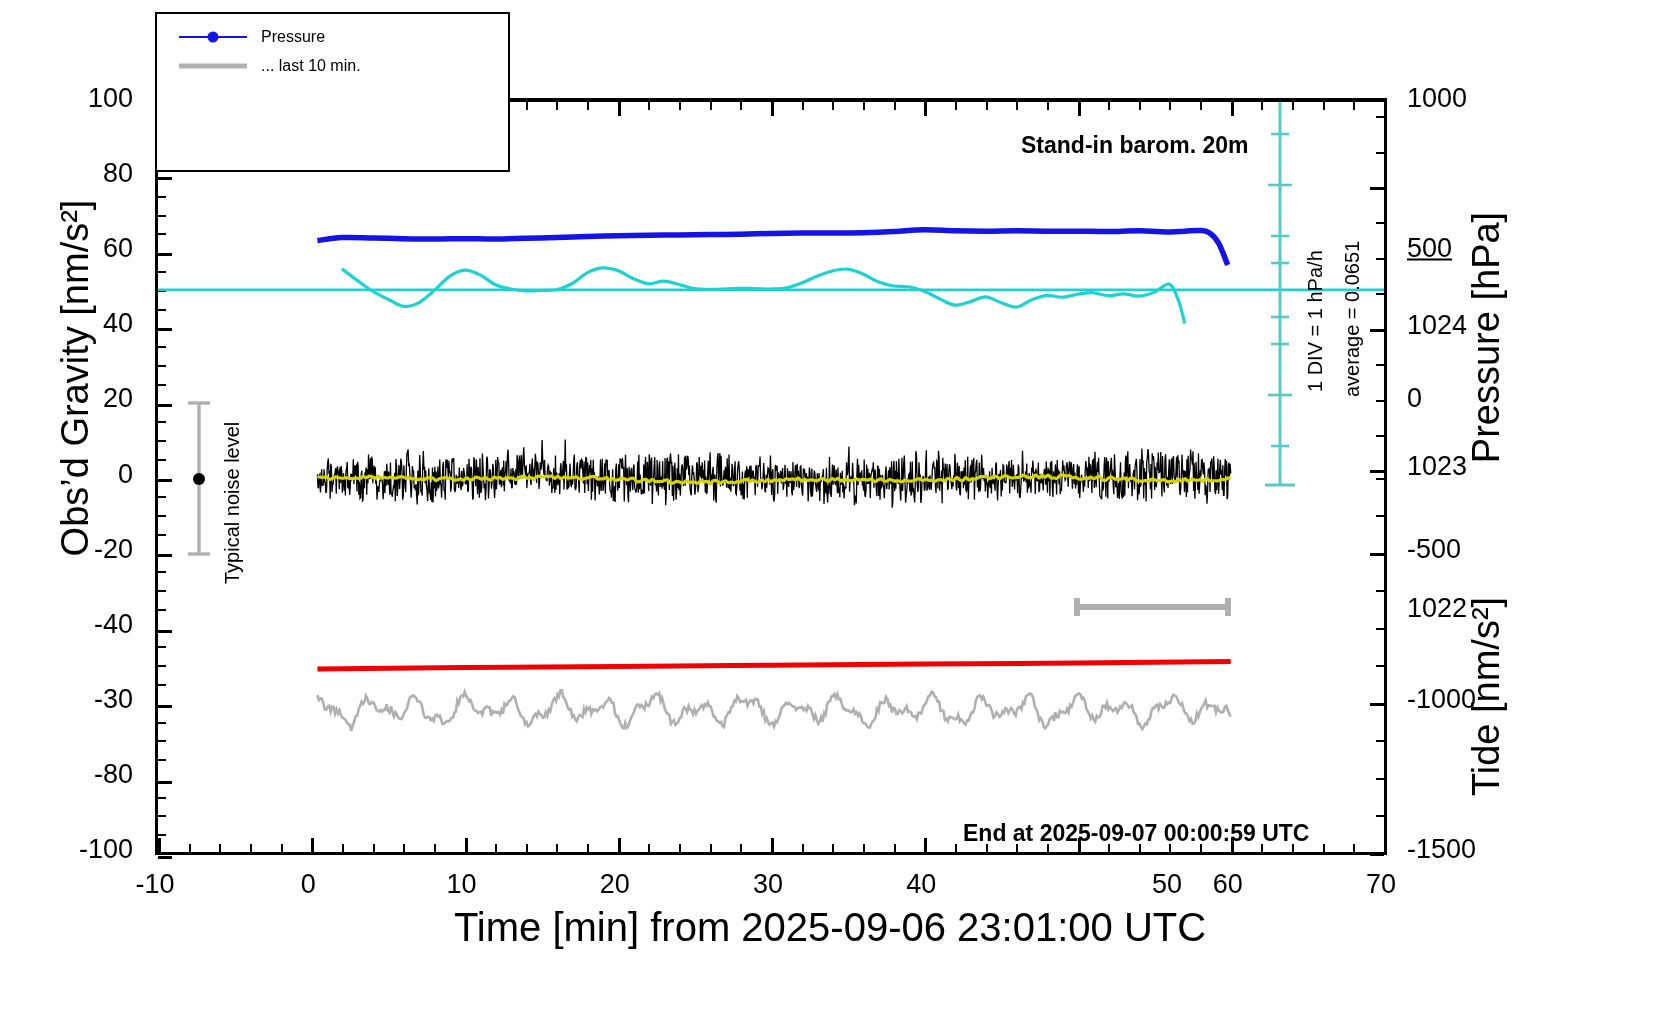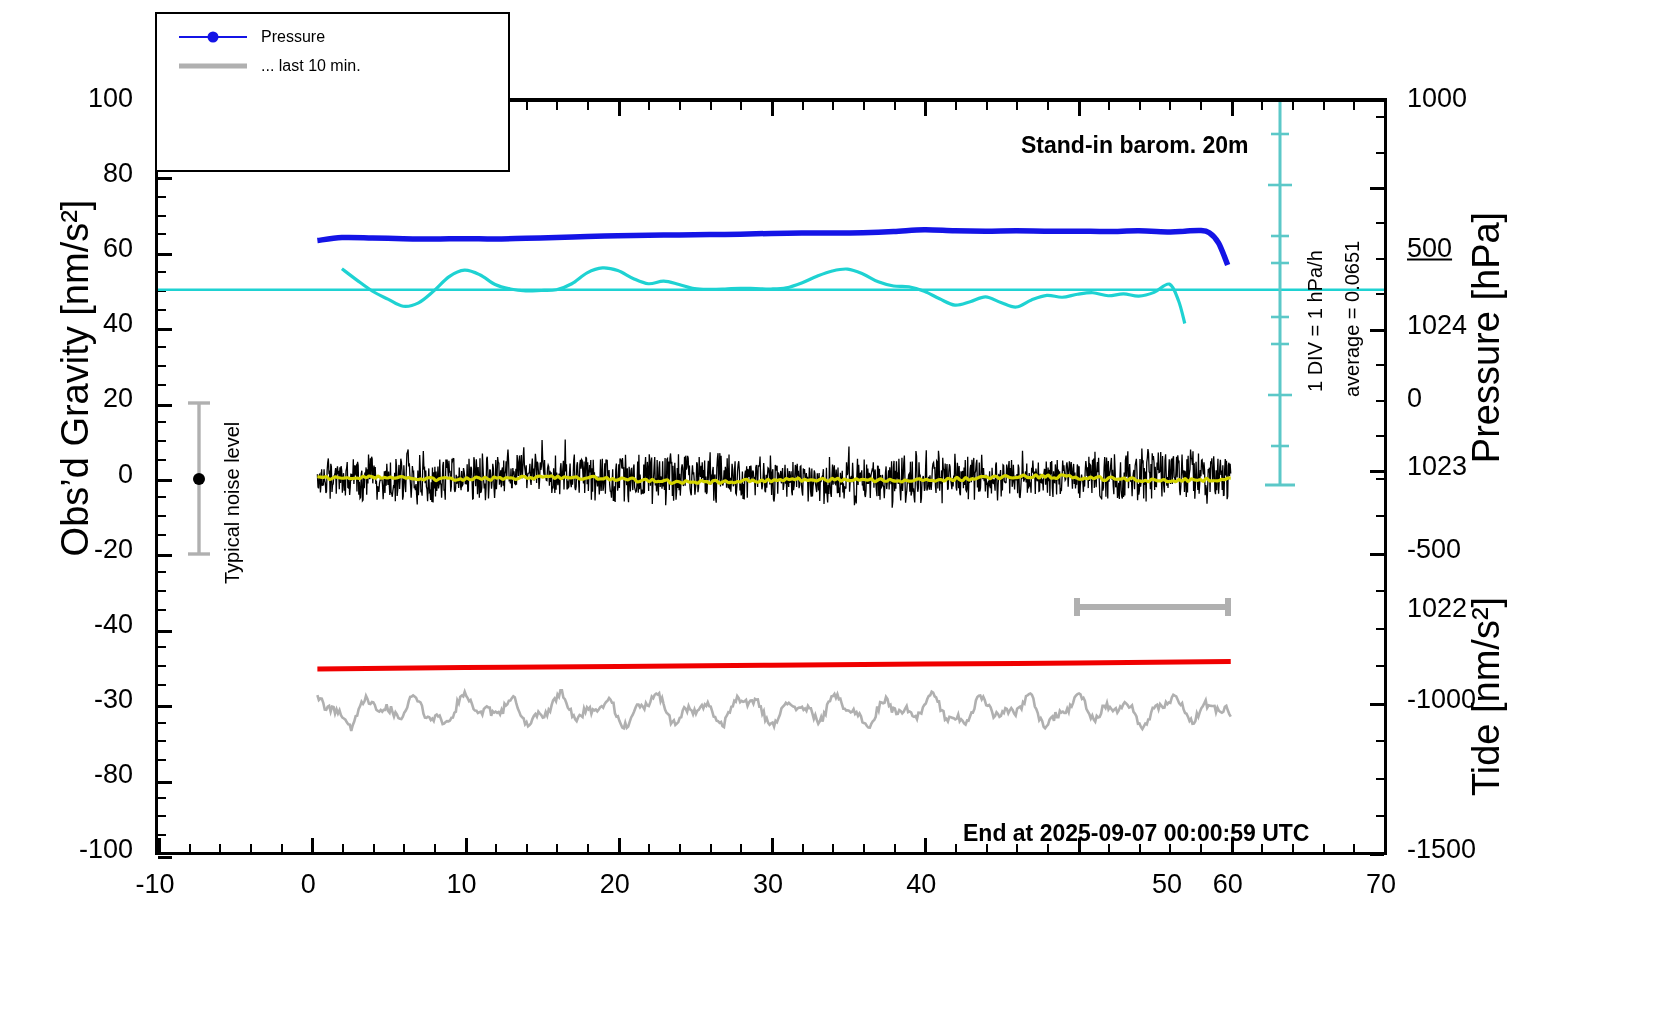--- a/index.html
+++ b/index.html
@@ -64,20 +64,21 @@
 <body>
 <div id="root">
 
 
 <div class="axis-title" id="ylabel-left" style="left:-145px;top:378px;width:440px;text-align:center;">Obs’d Gravity [nm/s²]</div>
 
 <div class="axis-title" id="ylabel-p" style="left:1486px;top:176px;width:300px;text-align:center;margin-left:-150px;margin-top:140px;">Pressure [hPa]</div>
 
 <div class="axis-title" id="ylabel-t" style="left:1486px;top:545px;width:300px;text-align:center;margin-left:-150px;margin-top:130px;">Tide [nm/s²]</div>
 
+<div class="axis-title" id="xlabel">Time [min] from 2025-09-06 23:01:00 UTC</div>
 
 <div id="plot-frame">
 
   <div class="tick tk-l-maj abs" style="top:0px;"></div>
   <div class="tick tk-l-maj abs" style="top:75.4px;"></div>
   <div class="tick tk-l-maj abs" style="top:150.8px;"></div>
   <div class="tick tk-l-maj abs" style="top:226.2px;"></div>
   <div class="tick tk-l-maj abs" style="top:301.6px;"></div>
   <div class="tick tk-l-maj abs" style="top:377px;"></div>
   <div class="tick tk-l-maj abs" style="top:452.4px;"></div>

